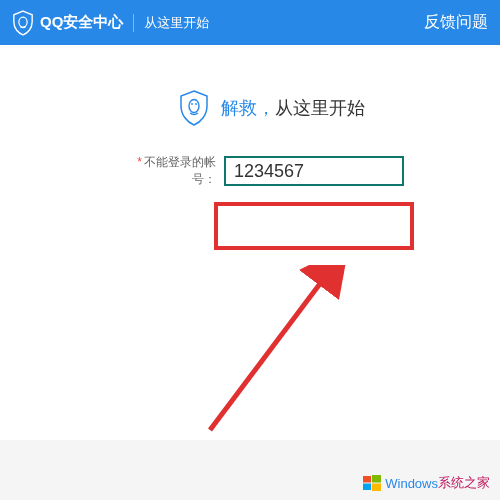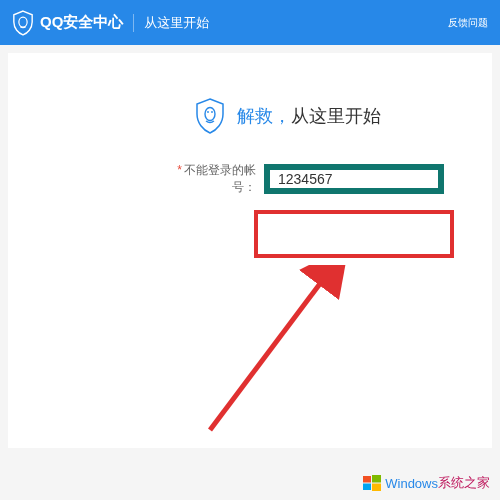--- a/index.html
+++ b/index.html
@@ -4,31 +4,31 @@
   <style>
     * { margin: 0; padding: 0; box-sizing: border-box; }
     body { font-family: "Microsoft YaHei", Arial, sans-serif; background: #f5f5f5; width: 500px; height: 500px; position: relative; overflow: hidden; }
     .header { background: #2788e8; height: 45px; display: flex; align-items: center; padding: 0 12px; color: white; }
     .logo-icon { width: 22px; height: 26px; margin-right: 6px; display: flex; align-items: center; justify-content: center; }
     .logo-icon svg { width: 100%; height: 100%; }
     .app-title { font-size: 15px; font-weight: bold; }
     .divider { width: 1px; height: 18px; background: rgba(255,255,255,0.4); margin: 0 10px; }
     .page-name { font-size: 13px; }
     .spacer { flex: 1; }
-    .feedback-link { font-size: 10px; color: white; cursor: pointer; }
-    .content { background: white; margin: 8px; padding: 45px 20px 60px 36px; height: 395px; }
+    .feedback-link { font-size: 16px; color: white; cursor: pointer; }
+    .content { background: white; margin: 0; padding: 45px 20px 60px 4px; height: 395px; }
     .heading-row { display: flex; align-items: center; justify-content: center; margin-bottom: 28px; margin-left: 60px; }
     .shield-icon { width: 30px; height: 36px; margin-right: 12px; }
     .shield-icon svg { width: 100%; height: 100%; }
     .heading-text { font-size: 18px; color: #333; }
     .heading-text .blue { color: #2788e8; }
     .form-row { display: flex; align-items: center; margin-bottom: 22px; margin-left: 120px; }
     .form-label { font-size: 12px; color: #666; width: 92px; text-align: right; margin-right: 8px; }
     .form-label .req { color: #e74c3c; margin-right: 2px; }
-    .form-input { width: 180px; height: 30px; border: 6px solid #0f766e; padding: 0 8px; font-size: 14px; color: #333; }
+    .form-input { width: 180px; height: 30px; border: 2px solid #0f766e; padding: 0 8px; font-size: 18px; color: #333; }
     .btn-row { margin-left: 220px; position: relative; }
     .next-btn { width: 180px; height: 32px; background: #2788e8; color: white; border: none; font-size: 13px; cursor: pointer; }
     .highlight-box { position: absolute; border: 4px solid #e03030; top: -8px; left: -10px; width: 200px; height: 48px; pointer-events: none; }
     .arrow-svg { position: absolute; top: 265px; left: 180px; width: 180px; height: 170px; pointer-events: none; }
     .watermark { position: absolute; bottom: 8px; right: 10px; display: flex; align-items: center; font-size: 13px; color: #333; }
     .watermark .win-icon { width: 18px; height: 18px; margin-right: 4px; }
     .watermark .blue-text { color: #2788e8; font-weight: normal; }
     .watermark .gray-text { color: #be185d; }
   </style>
 </head>

